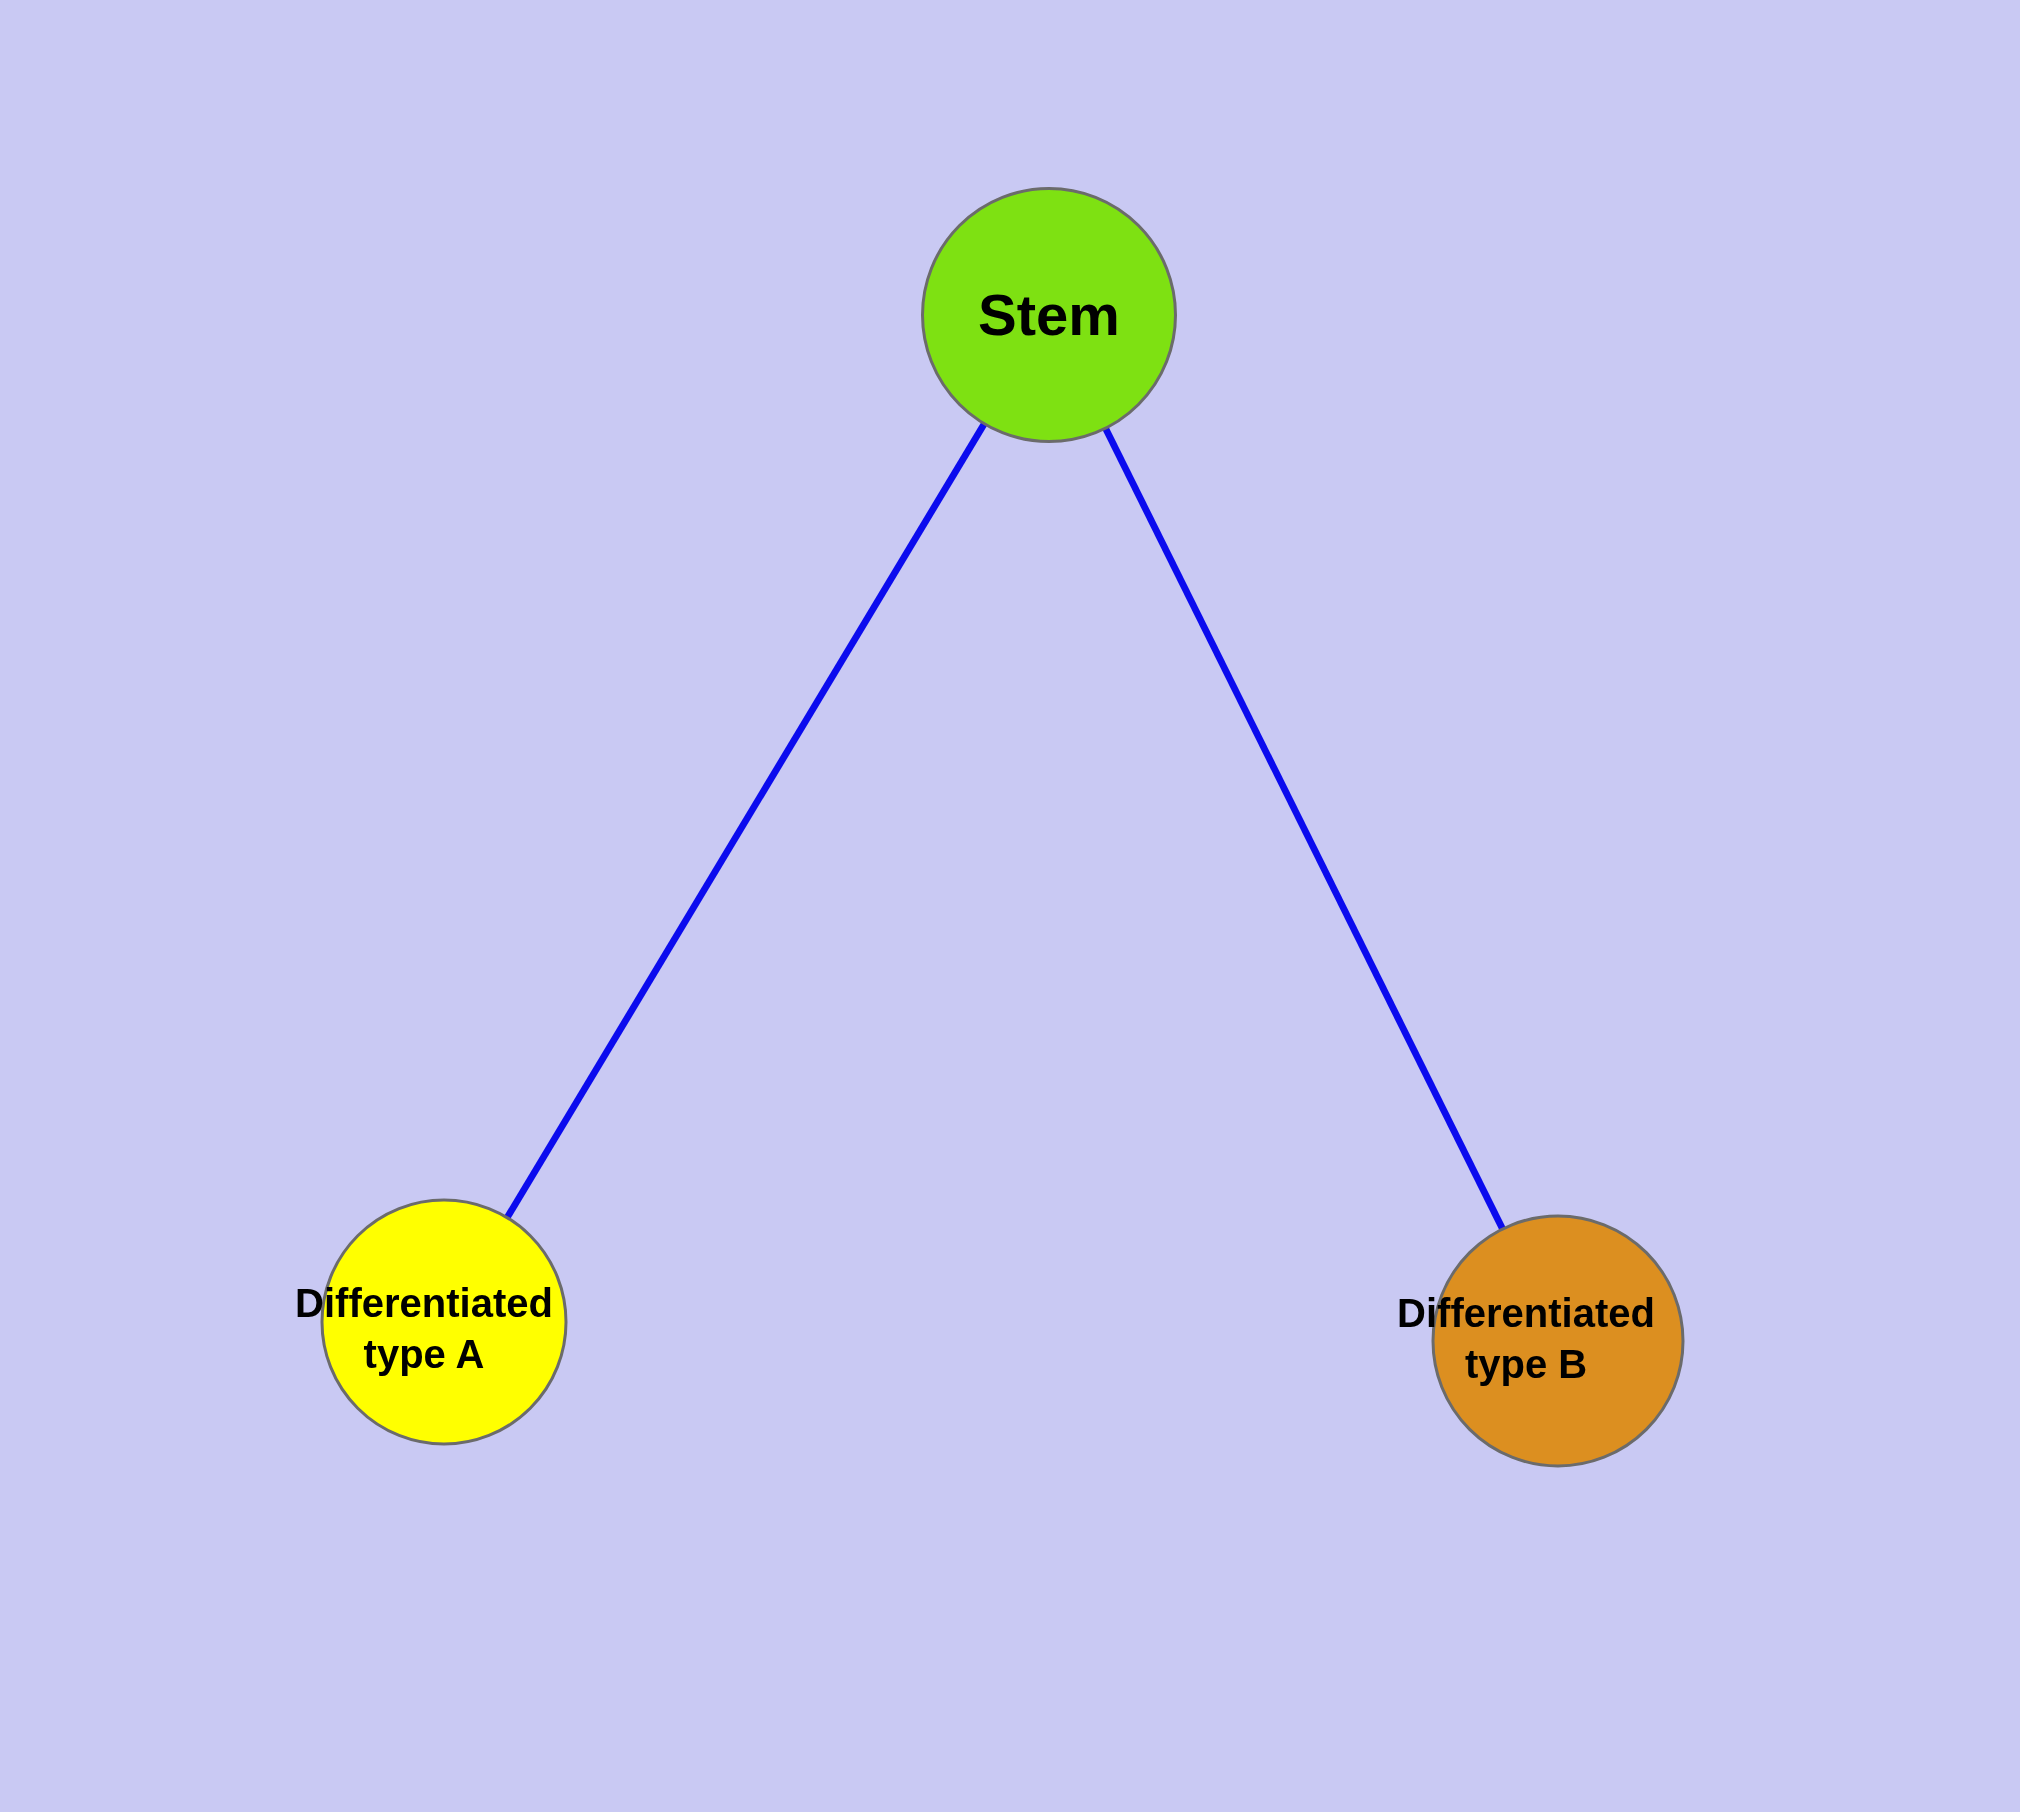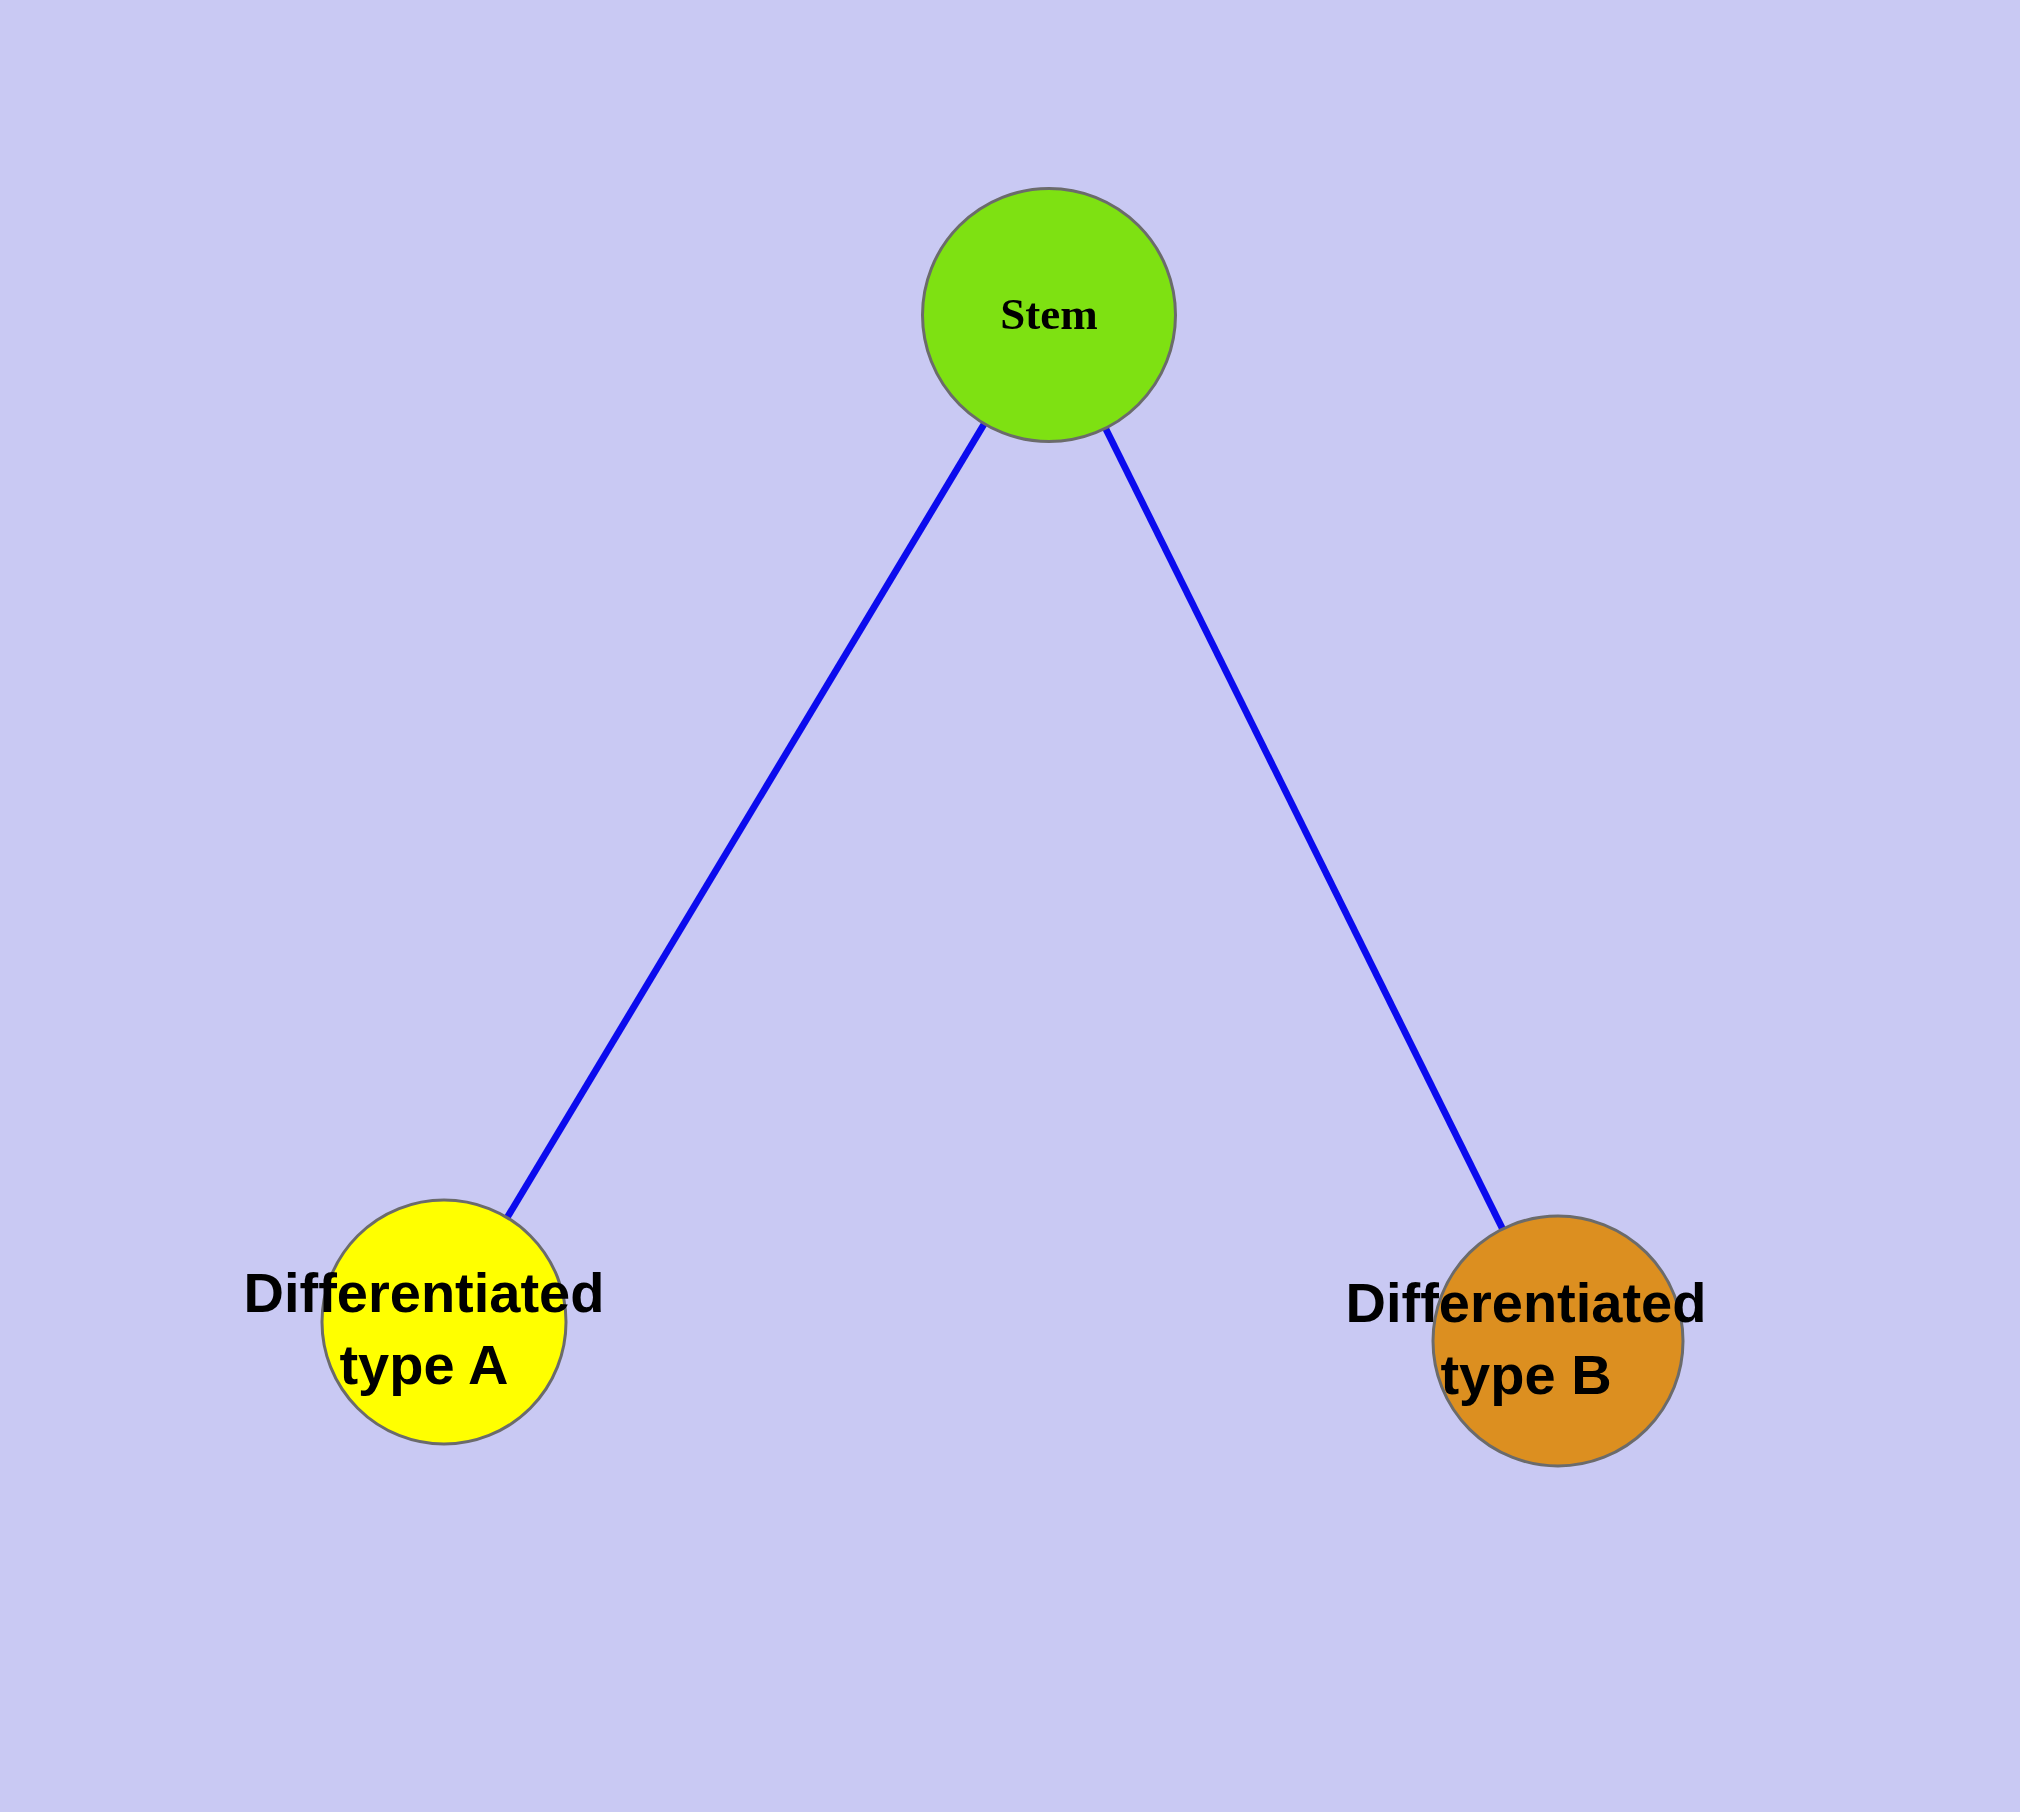--- a/index.html
+++ b/index.html
@@ -36,26 +36,26 @@
   #node-stem   { left: 1049px; top: 315px;  width: 256px; height: 256px; }
   #node-type-a { left: 444px;  top: 1322px; width: 247px; height: 247px; }
   #node-type-b { left: 1558px; top: 1341px; width: 253px; height: 253px; }
 
   .node-label {
     position: absolute;
     transform: translate(-50%, -50%);
     text-align: center;
     font-weight: bold;
     color: #000000;
-    font-size: 56px;
+    font-size: 40px;
     line-height: 1.28;
     white-space: pre-line;
     pointer-events: none;
   }
-  #label-stem   { left: 1049px; top: 315px;  font-size: 45px; font-family: Liberation Serif, serif; }
+  #label-stem   { left: 1049px; top: 315px;  font-size: 58px; }
   #label-type-a { left: 424px;  top: 1329px; }
   #label-type-b { left: 1526px; top: 1339px; }
 </style>
 </head>
 <body>
 
 <div class="canvas" style="background: rgb(201, 201, 243);">
 
   <svg class="edges-layer" viewBox="0 0 2384 2138" xmlns="http://www.w3.org/2000/svg">
     <line x1="1238" y1="372" x2="524" y2="1560" stroke-width="8" stroke="#0b0bee"></line>

